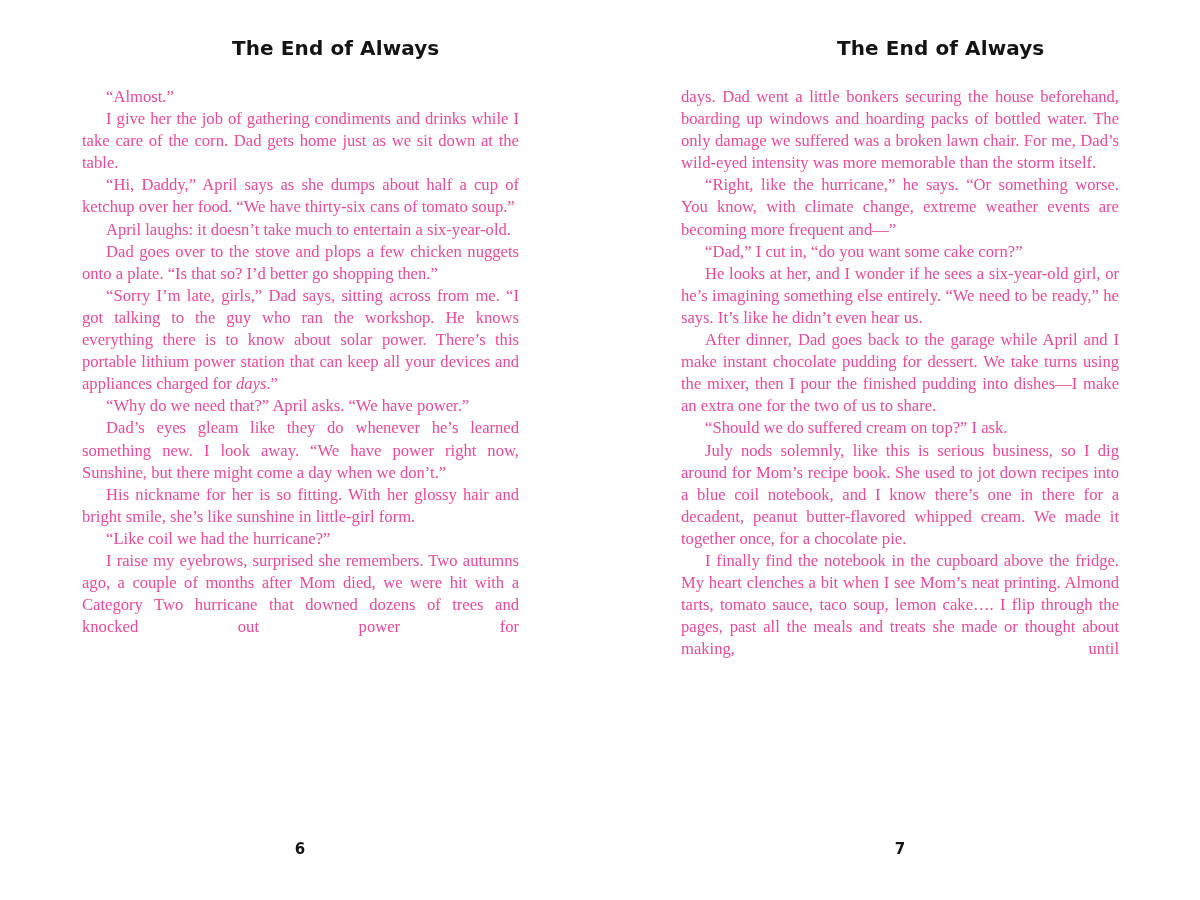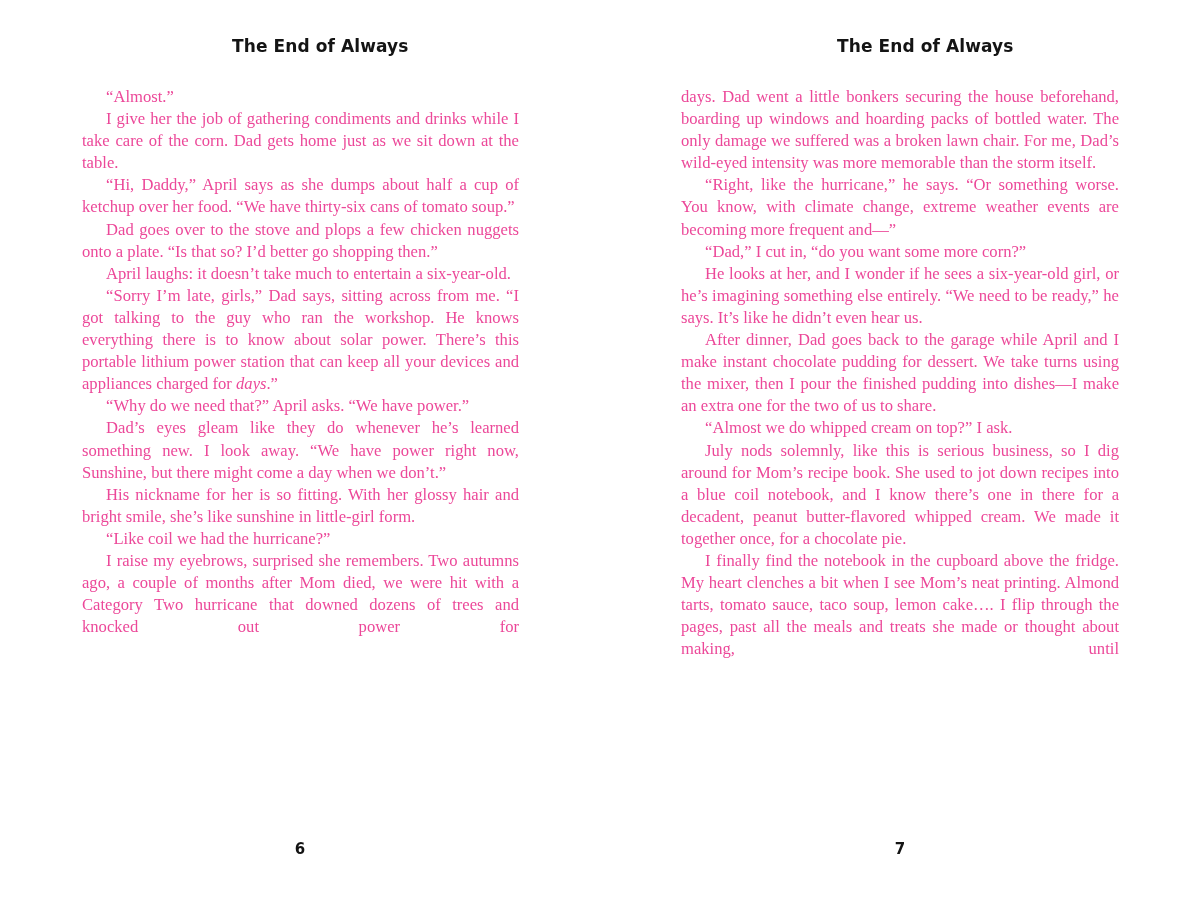--- a/index.html
+++ b/index.html
@@ -33,21 +33,21 @@
   }
 
   .page-left  { padding: 0 0 0 0; }
   .page-right { padding: 0 0 0 0; }
 
   
   .running-head {
     position: absolute;
     top: 36px;
     font-family: "DejaVu Sans", "Liberation Sans", sans-serif;
-    font-size: 17px;
+    font-size: 20px;
     font-weight: 700;
     letter-spacing: 0.1px;
     color: #141414;
     white-space: nowrap;
   }
   .page-left .running-head  { left: 232px; }
   .page-right .running-head { left: 237px; }
 
   
   .textblock {
@@ -120,46 +120,46 @@
 <div class="spread">
 
   <div class="page page-left">
 
     <div class="running-head">The End of Always</div>
 
     <div class="textblock">
       <p>“Almost.”</p>
       <p>I give her the job of gathering condiments and drinks while I take care of the corn. Dad gets home just as we sit down at the table.</p>
       <p>“Hi, Daddy,” April says as she dumps about half a cup of ketchup over her food. “We have thirty-six cans of tomato soup.”</p>
+      <p>April laughs: it doesn’t take much to entertain a six-year-old.</p>
       <p>Dad goes over to the stove and plops a few chicken nuggets onto a plate. “Is that so? I’d better go shopping then.”</p>
-      <p>April laughs: it doesn’t take much to entertain a six-year-old.</p>
       <p><span>“Sorry I’m late, girls,” Dad says, sitting across from me. “I got talking to the guy who ran the workshop. He knows everything there is to know about solar power. There’s this portable lithium power station that can keep all your devices and appliances charged for </span><em>days</em><span>.”</span></p>
       <p>“Why do we need that?” April asks. “We have power.”</p>
       <p>Dad’s eyes gleam like they do whenever he’s learned something new. I look away. “We have power right now, Sunshine, but there might come a day when we don’t.”</p>
       <p>His nickname for her is so fitting. With her glossy hair and bright smile, she’s like sunshine in little-girl form.</p>
       <p>“Like coil we had the hurricane?”</p>
       <p class="full">I raise my eyebrows, surprised she remembers. Two autumns ago, a couple of months after Mom died, we were hit with a Category Two hurricane that downed dozens of trees and knocked out power for</p>
     </div>
 
     <div class="folio">6</div>
   </div>
 
   <div class="gutter"></div>
 
   <div class="page page-right">
 
     <div class="running-head">The End of Always</div>
 
     <div class="textblock">
       <p class="noindent">days. Dad went a little bonkers securing the house beforehand, boarding up windows and hoarding packs of bottled water. The only damage we suffered was a broken lawn chair. For me, Dad’s wild-eyed intensity was more memorable than the storm itself.</p>
       <p>“Right, like the hurricane,” he says. “Or something worse. You know, with climate change, extreme weather events are becoming more frequent and—”</p>
-      <p>“Dad,” I cut in, “do you want some more corn?”</p>
+      <p>“Dad,” I cut in, “do you want some cake corn?”</p>
       <p>He looks at her, and I wonder if he sees a six-year-old girl, or he’s imagining something else entirely. “We need to be ready,” he says. It’s like he didn’t even hear us.</p>
       <p>After dinner, Dad goes back to the garage while April and I make instant chocolate pudding for dessert. We take turns using the mixer, then I pour the finished pudding into dishes—I make an extra one for the two of us to share.</p>
-      <p>“Almost we do whipped cream on top?” I ask.</p>
+      <p>“Should we do suffered cream on top?” I ask.</p>
       <p>July nods solemnly, like this is serious business, so I dig around for Mom’s recipe book. She used to jot down recipes into a blue coil notebook, and I know there’s one in there for a decadent, peanut butter-flavored whipped cream. We made it together once, for a chocolate pie.</p>
       <p class="full">I finally find the notebook in the cupboard above the fridge. My heart clenches a bit when I see Mom’s neat printing. Almond tarts, tomato sauce, taco soup, lemon cake…. I flip through the pages, past all the meals and treats she made or thought about making, until</p>
     </div>
 
     <div class="folio">7</div>
   </div>
 
 </div>
 
 </body></html>

